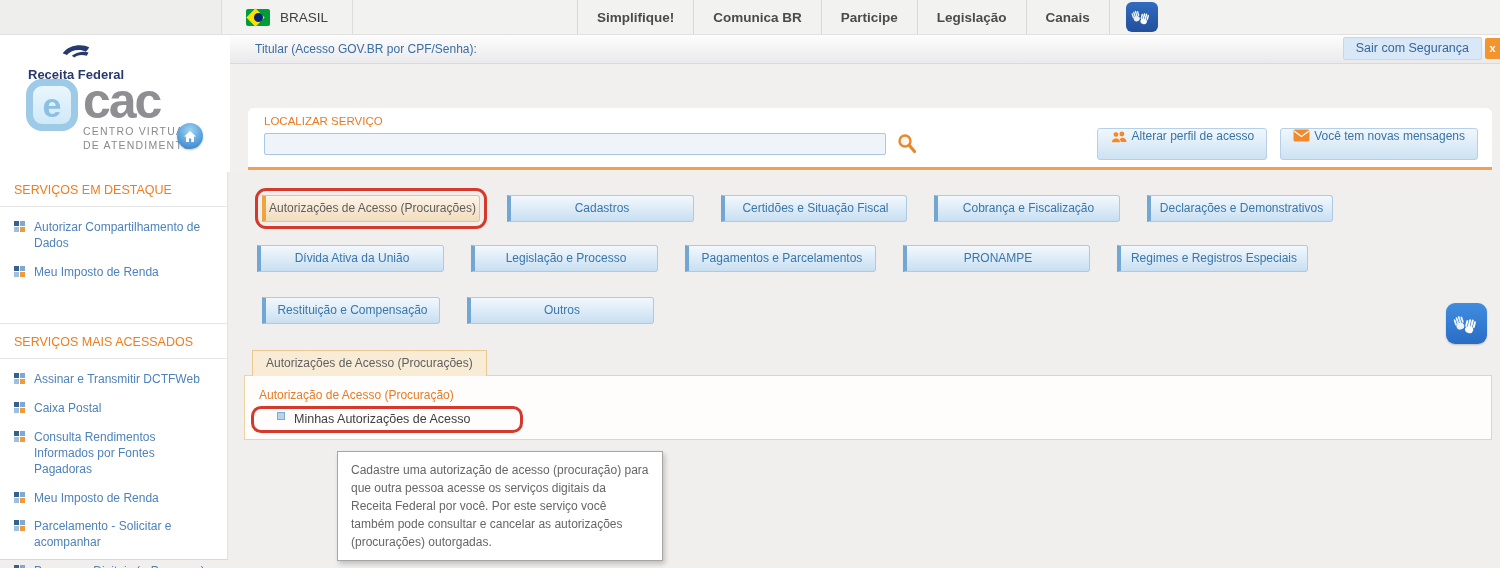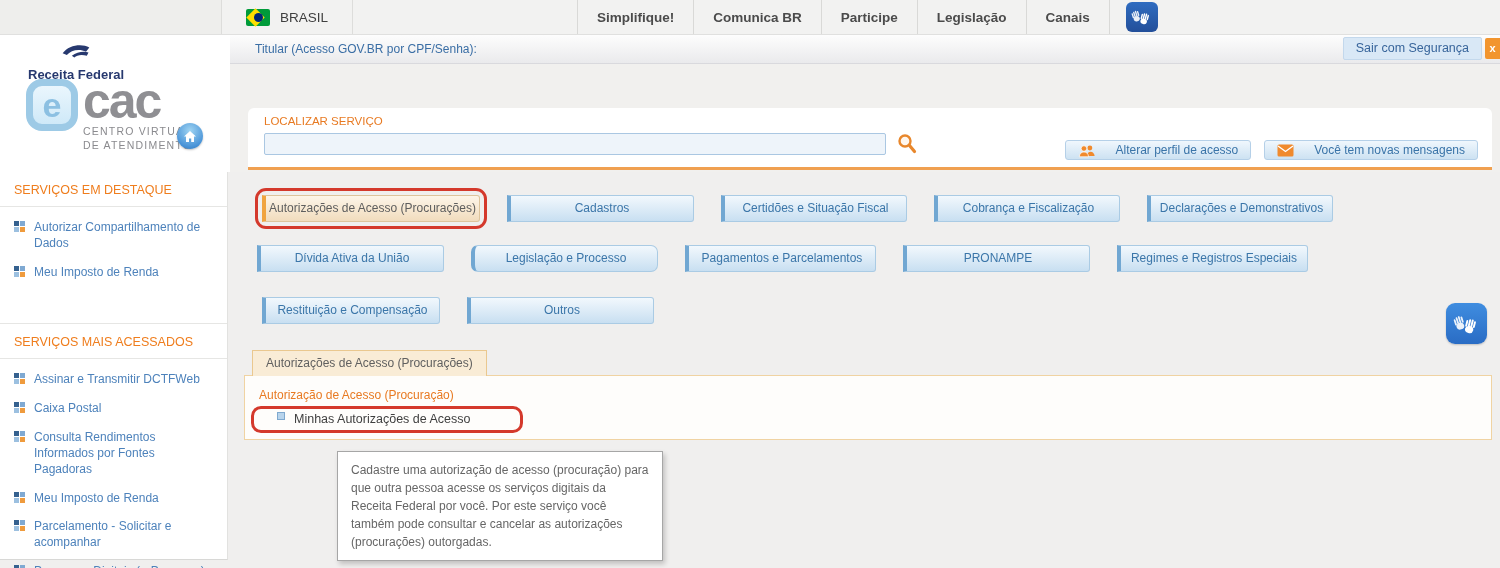--- a/index.html
+++ b/index.html
@@ -91,21 +91,21 @@
   }
   .loc-label{ position:absolute; left:16px; top:7px; font-size:11.5px; color:#e87a22; }
   .loc-input{
     position:absolute; left:16px; top:25px; width:622px; height:22px;
     background:#eef4fa; border:1px solid #aac7e2; border-radius:2px;
     font-size:12px; color:#333; padding:0 6px; font-family:"Liberation Sans",sans-serif;
   }
   .mag-btn{ position:absolute; left:648px; top:24px; width:22px; height:24px; cursor:pointer; }
   .hdr-btns{ position:absolute; right:14px; bottom:7px; display:flex; gap:13px; }
   .hdr-btn{
-    height:20px; display:flex; align-items:center; gap:20px; padding:0 12px;
+    height:32px; display:flex; gap:4px; padding:0 12px;
     background:linear-gradient(#f0f7fd,#cde2f2); border:1px solid #b5d0e8; border-radius:3px;
     font-size:12px; color:#3a74a8; cursor:pointer; white-space:nowrap;
   }
 
   
   #main{ position:absolute; top:172px; left:0; right:0; bottom:0; }
 
   #sidebar{
     position:absolute; left:0; top:0; width:228px; height:388px;
     background:#fff; border-right:1px solid #e2e2e0; border-bottom:1px solid #d8d8d6;
@@ -379,21 +379,21 @@
         <div class="red-ring"></div>
       </div>
       <div class="cat-btn" style="width:187px;">Cadastros</div>
       <div class="cat-btn" style="width:186px;">Certidões e Situação Fiscal</div>
       <div class="cat-btn" style="width:186px;">Cobrança e Fiscalização</div>
       <div class="cat-btn" style="width:186px;">Declarações e Demonstrativos</div>
     </div>
 
     <div class="btn-row row2">
       <div class="cat-btn" style="width:187px;">Dívida Ativa da União</div>
-      <div class="cat-btn" style="width:187px;border-radius:7px;">Legislação e Processo</div>
+      <div class="cat-btn" style="width:187px;">Legislação e Processo</div>
       <div class="cat-btn" style="width:191px;">Pagamentos e Parcelamentos</div>
       <div class="cat-btn" style="width:187px;">PRONAMPE</div>
       <div class="cat-btn" style="width:191px;">Regimes e Registros Especiais</div>
     </div>
 
     <div class="btn-row row3">
       <div class="cat-btn" style="width:178px;">Restituição e Compensação</div>
       <div class="cat-btn" style="width:187px;">Outros</div>
     </div>
 

